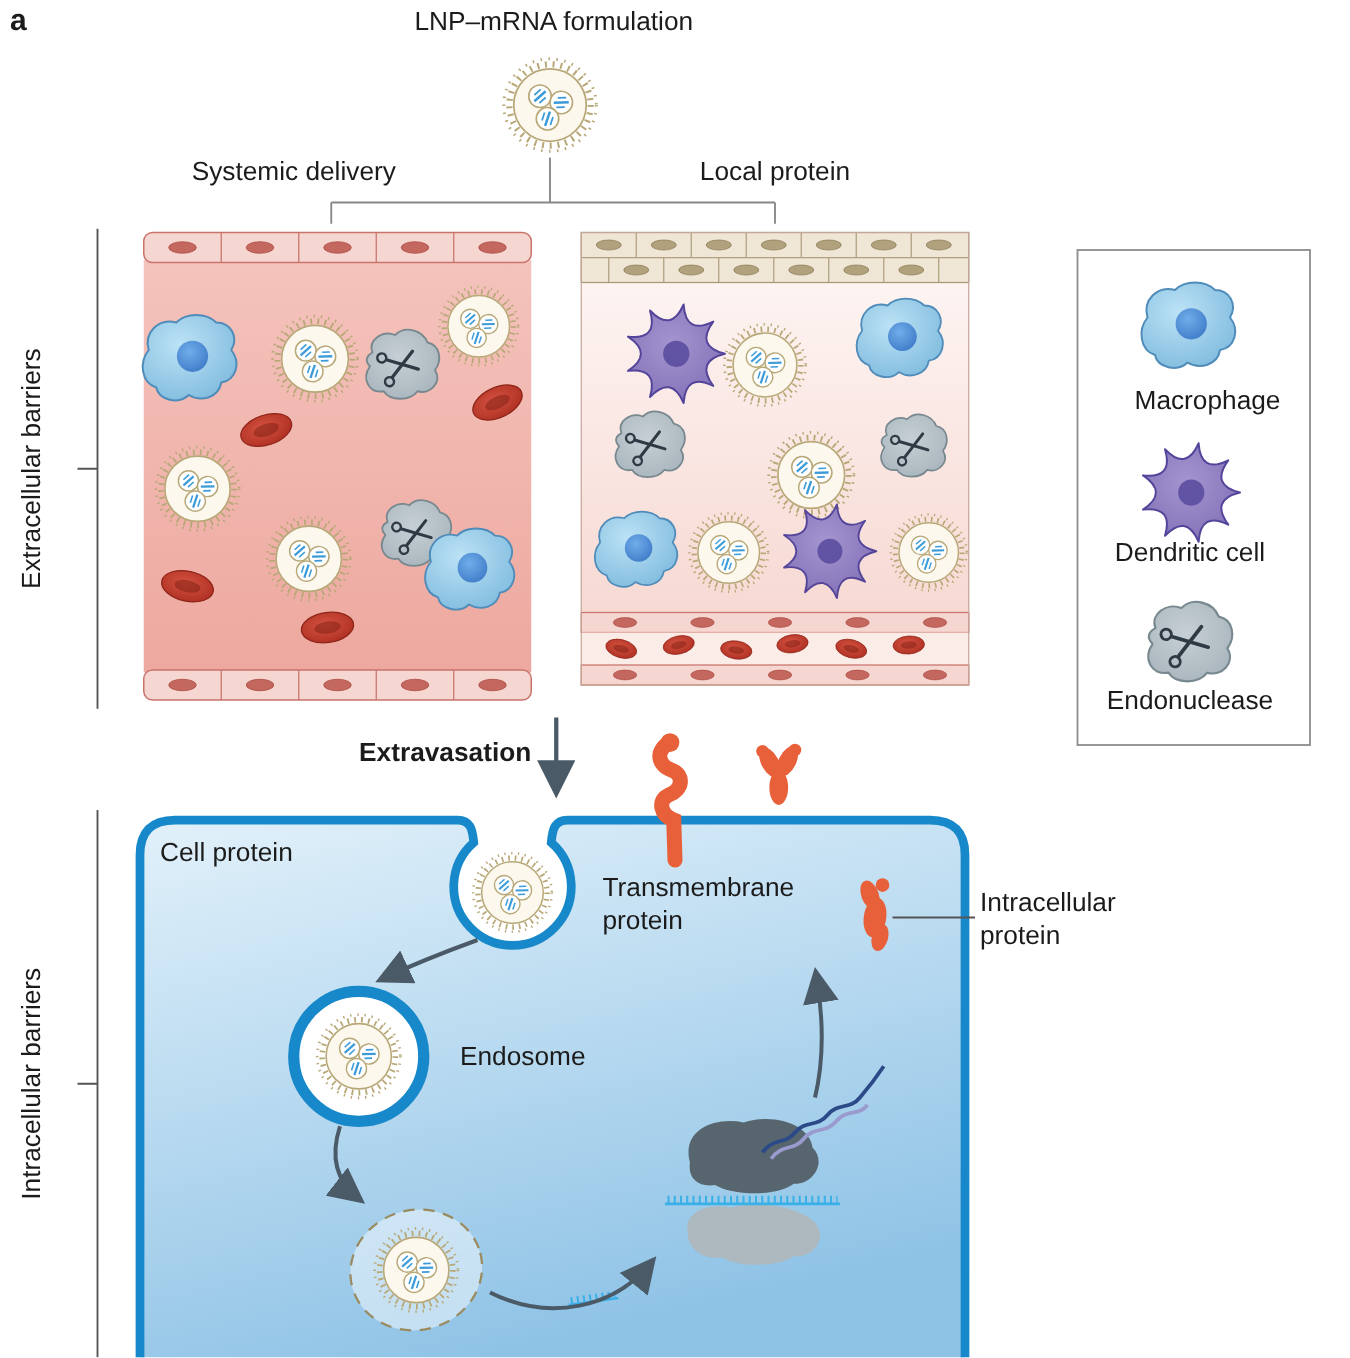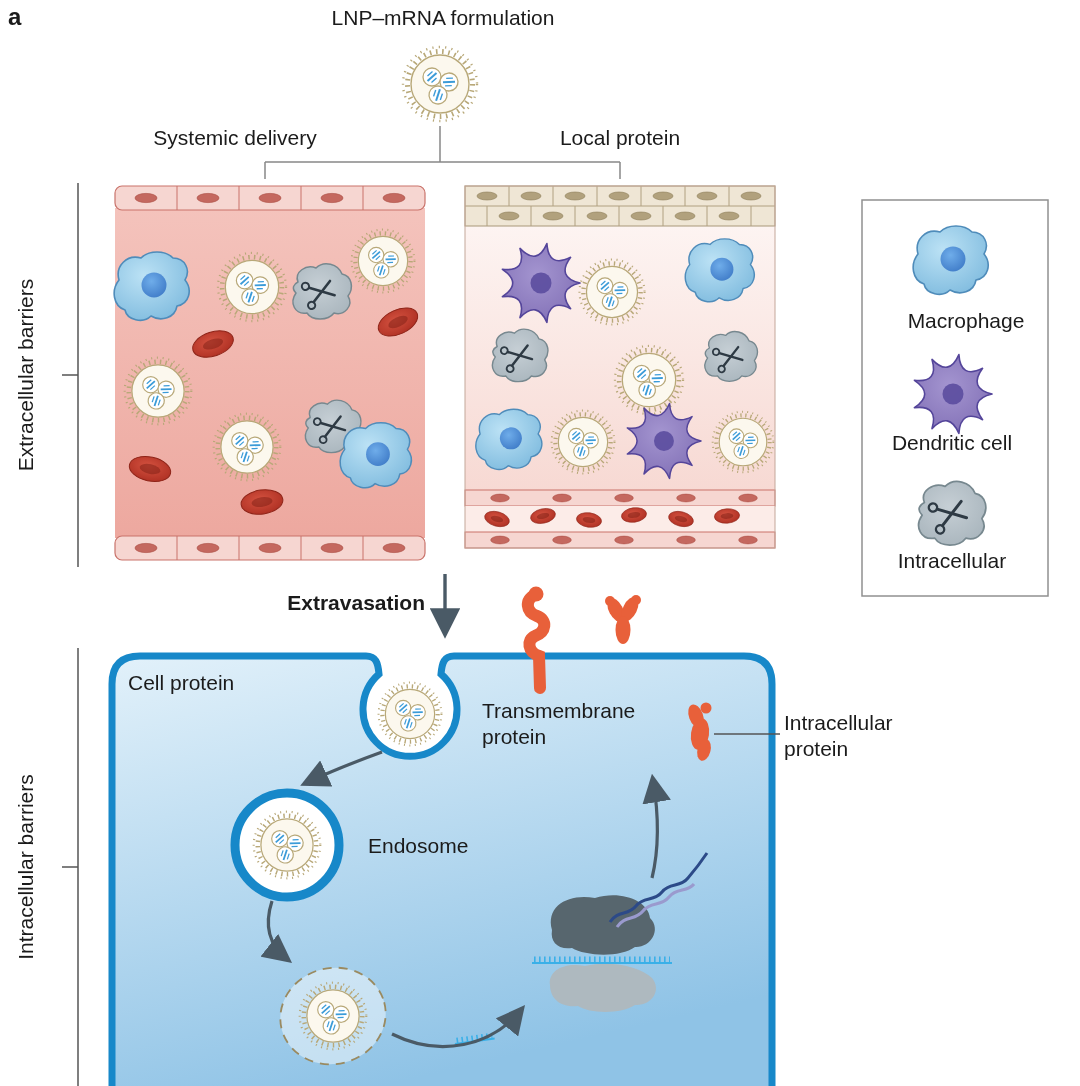--- a/index.html
+++ b/index.html
@@ -271,21 +271,21 @@
 <div class="lbl center" style="left:443px; top:5px;">LNP–mRNA formulation</div>
 
 <div class="lbl center" style="left:235px; top:125px;text-align:right;">Systemic delivery</div>
 <div class="lbl center" style="left:620px; top:125px;">Local protein</div>
 
 <div class="lbl vert" style="left:26px; top:375px;">Extracellular barriers</div>
 <div class="lbl vert" style="left:26px; top:867px;">Intracellular barriers</div>
 
 <div class="lbl center" style="left:952px; top:308px;margin-left:14px;">Macrophage</div>
 <div class="lbl center" style="left:952px; top:430px;">Dendritic cell</div>
-<div class="lbl center" style="left:952px; top:548px;">Intracellular</div>
+<div class="lbl center" style="left:952px; top:548px;">Endonuclease</div>
 
 <div class="lbl rightalign" style="left:425px; top:590px;">Extravasation</div>
 <div class="lbl" style="left:128px; top:670px;">Cell protein</div>
 <div class="lbl" style="left:482px; top:698px; width:165px;">Transmembrane protein</div>
 <div class="lbl" style="left:784px; top:710px; width:120px;">Intracellular protein</div>
 <div class="lbl" style="left:368px; top:833px;">Endosome</div>
 
 </div>
 
 </body></html>

